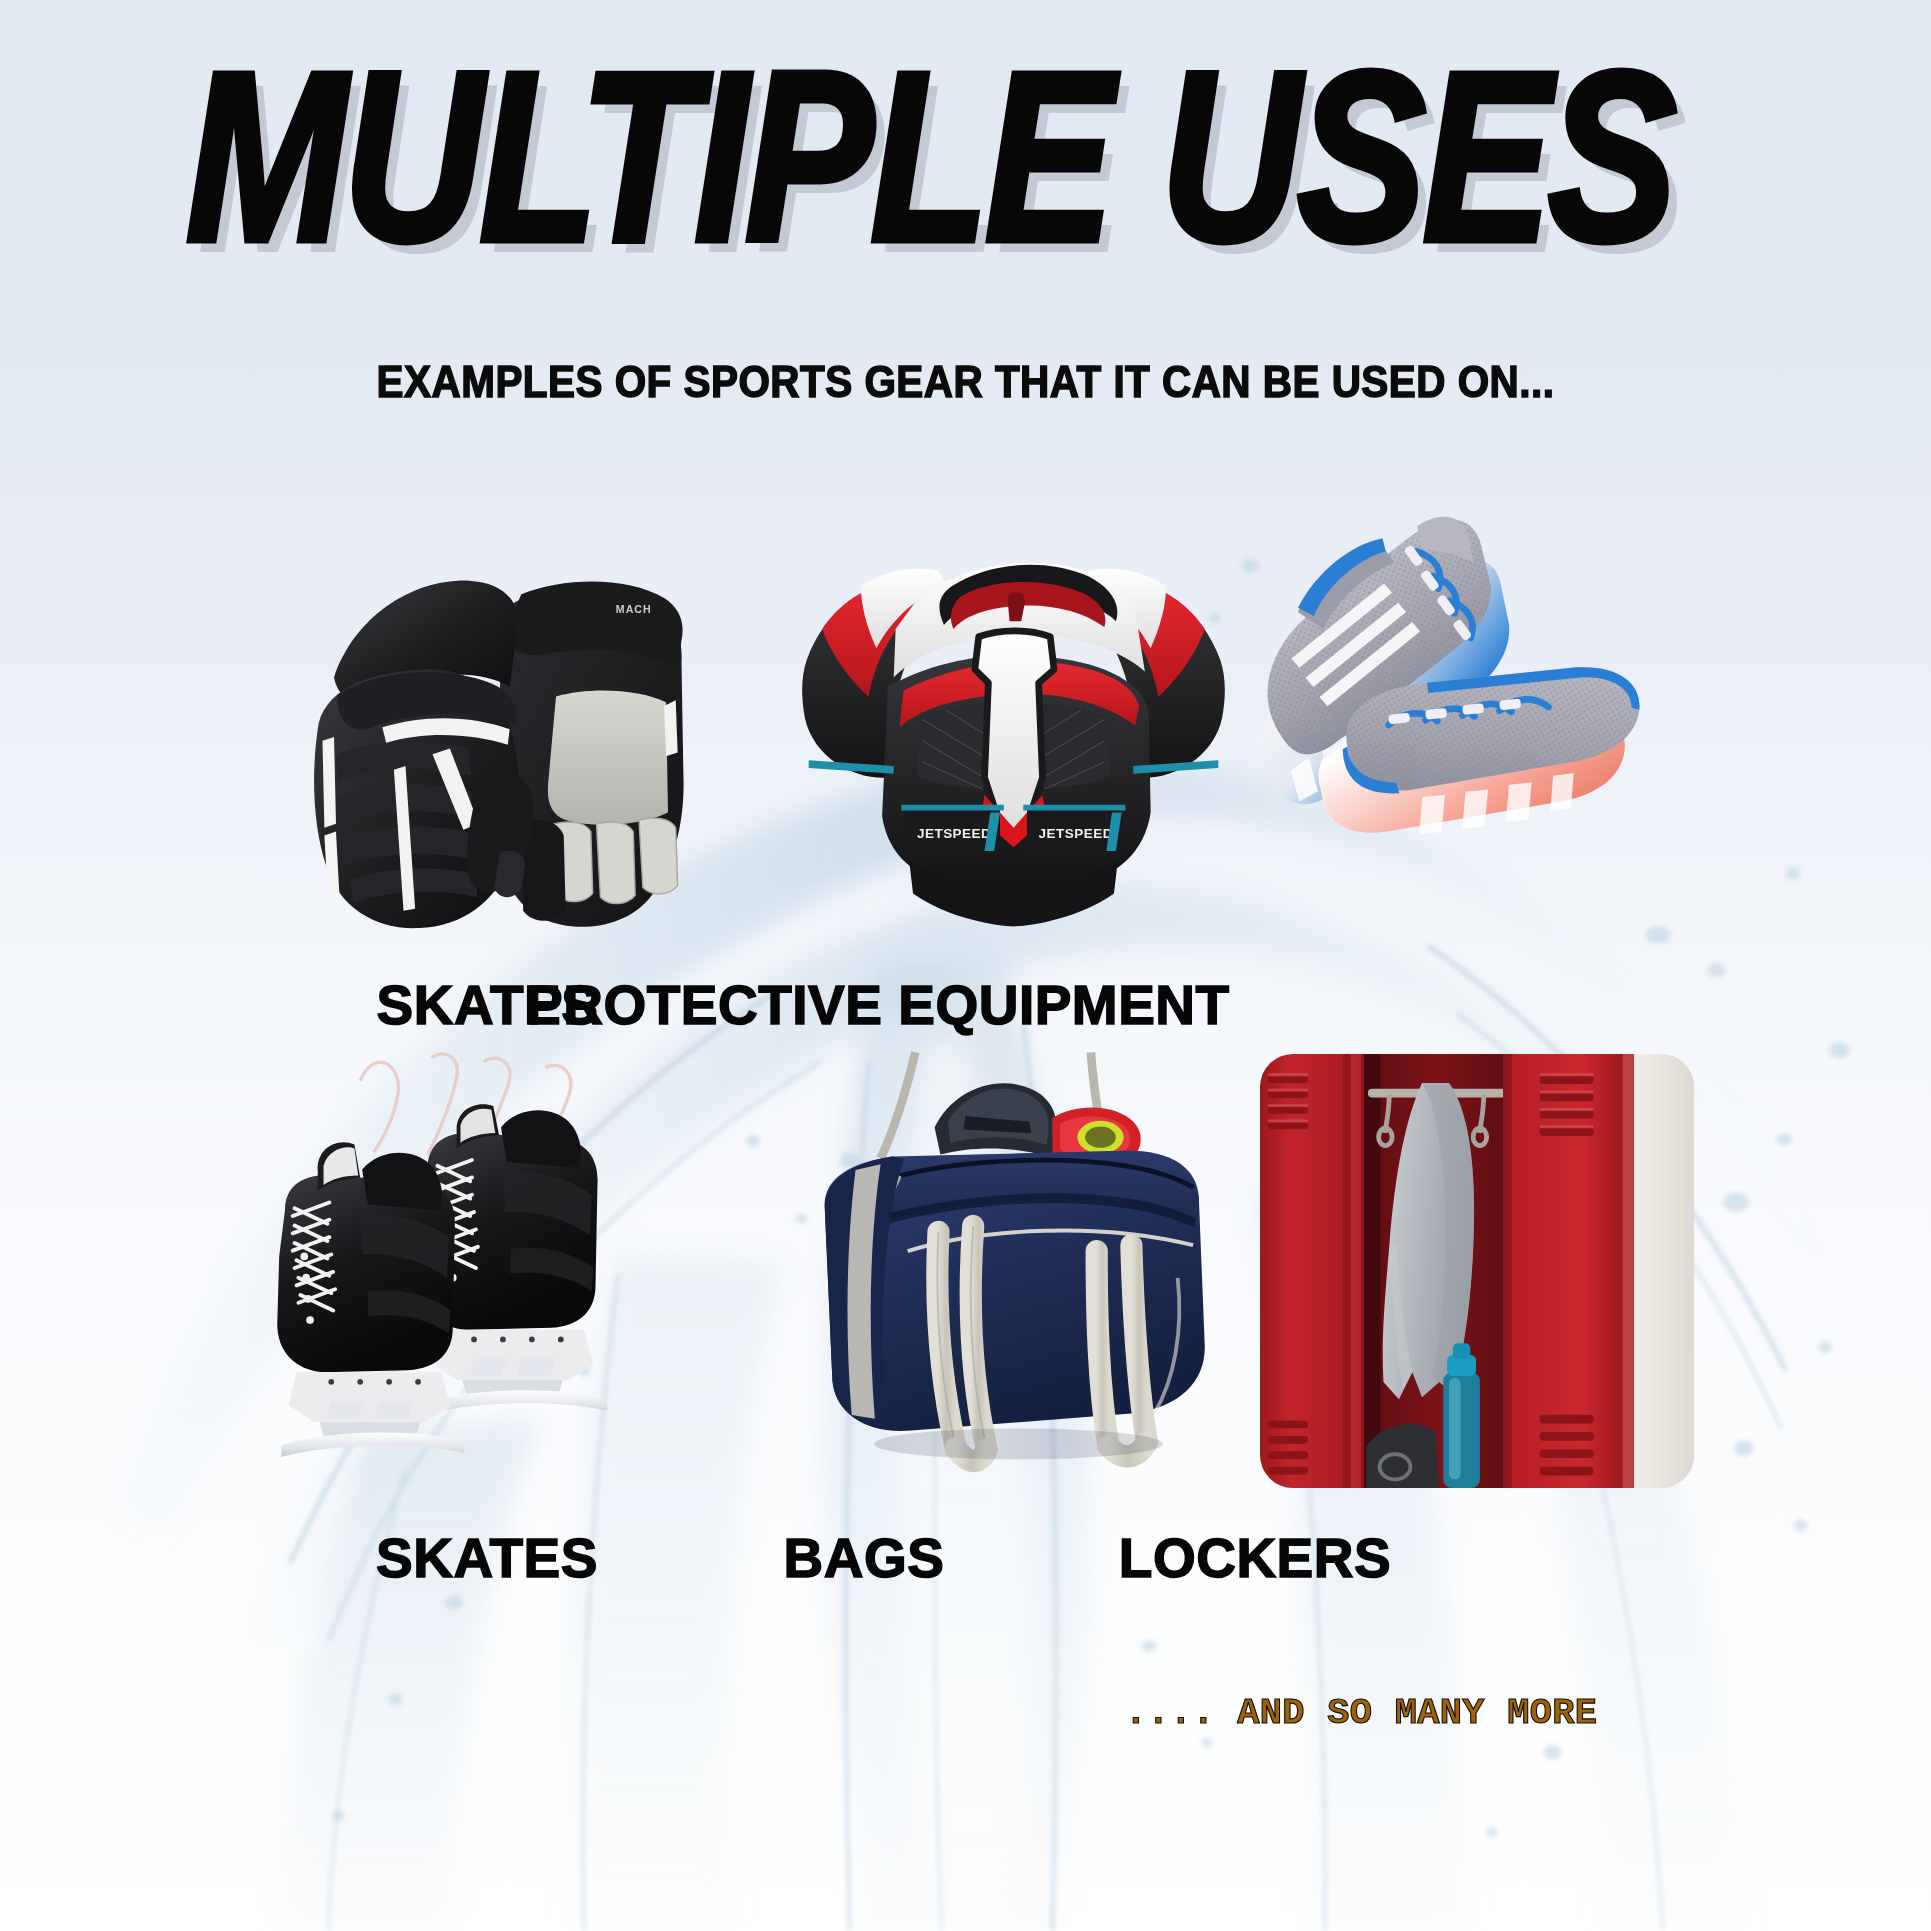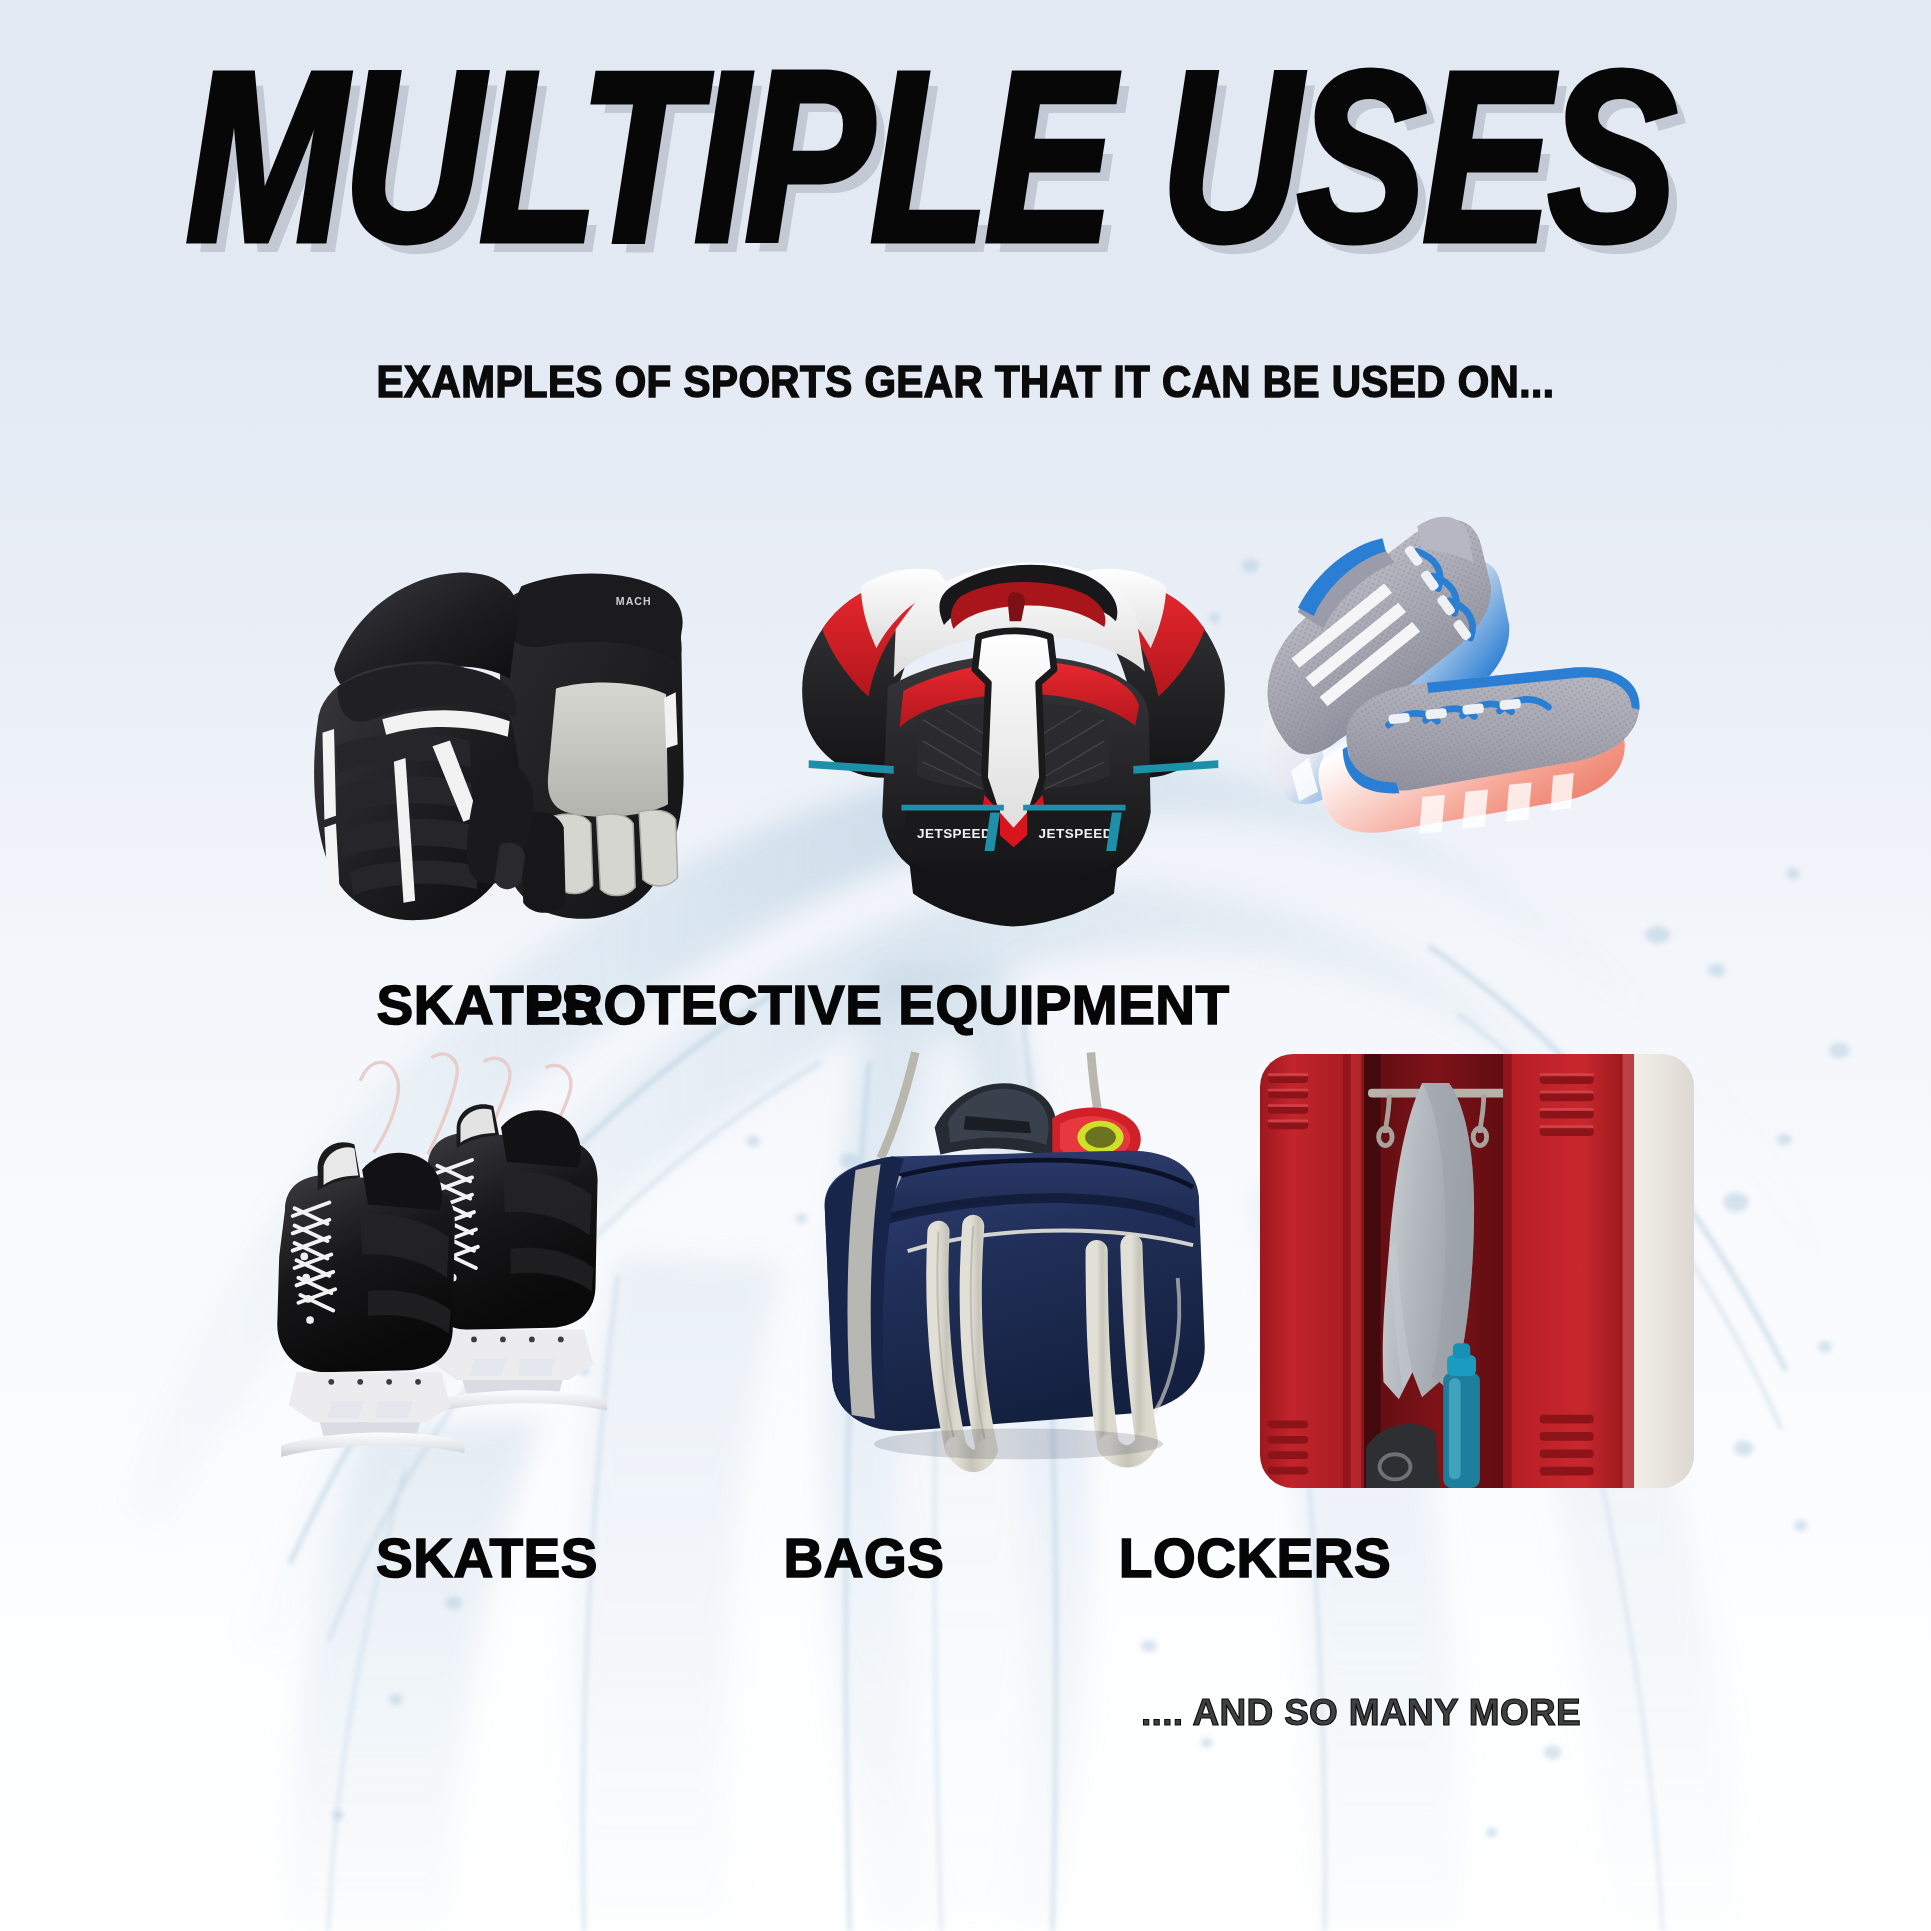--- a/index.html
+++ b/index.html
@@ -79,25 +79,25 @@
     letter-spacing:0.5px;
     color:#060606;
     white-space:nowrap;
     -webkit-text-stroke:1.5px #060606;
   }
 
   .more{
     position:absolute;
     left:1023px; top:1692px; width:676px;
     text-align:center;
-    font-family:Liberation Sans, sans-serif;
+    font-family:Liberation Mono, monospace;
     font-weight:700;
     font-size:37px;
     letter-spacing:0.3px;
-    color:#404040;
+    color:#a16207;
     z-index:6;
     -webkit-text-stroke:1.1px #0a0a0a;
   }
 
   
   .art svg{ display:block; overflow:visible; }
 </style>
 </head>
 <body>
 
@@ -209,21 +209,21 @@
 
 <div class="headline-wrap">
   <div class="headline">MULTIPLE USES</div>
 </div>
 
 <div class="subhead">EXAMPLES OF SPORTS GEAR THAT IT CAN BE USED ON...</div>
 
 <div class="grid">
 
   <div class="cell" style="left:280px; top:526px; width:415px; height:406px;">
-    <div class="art" style="left:0; top:0; width:415px; height:406px;">
+    <div class="art" style="left:0; top:8px; width:415px; height:406px;">
       <svg viewBox="0 0 430 420" width="415" height="406">
         <defs>
           <linearGradient id="gvBlk" x1="0" y1="0" x2="1" y2="1">
             <stop offset="0%" stop-color="#3a3a3e"></stop>
               <stop offset="55%" stop-color="#1d1d20"></stop>
               <stop offset="100%" stop-color="#0d0d10"></stop>
           </linearGradient>
           <linearGradient id="gvBlk2" x1="0" y1="0" x2="1" y2="1">
             <stop offset="0%" stop-color="#2c2c30"></stop>
               <stop offset="100%" stop-color="#121214"></stop>

